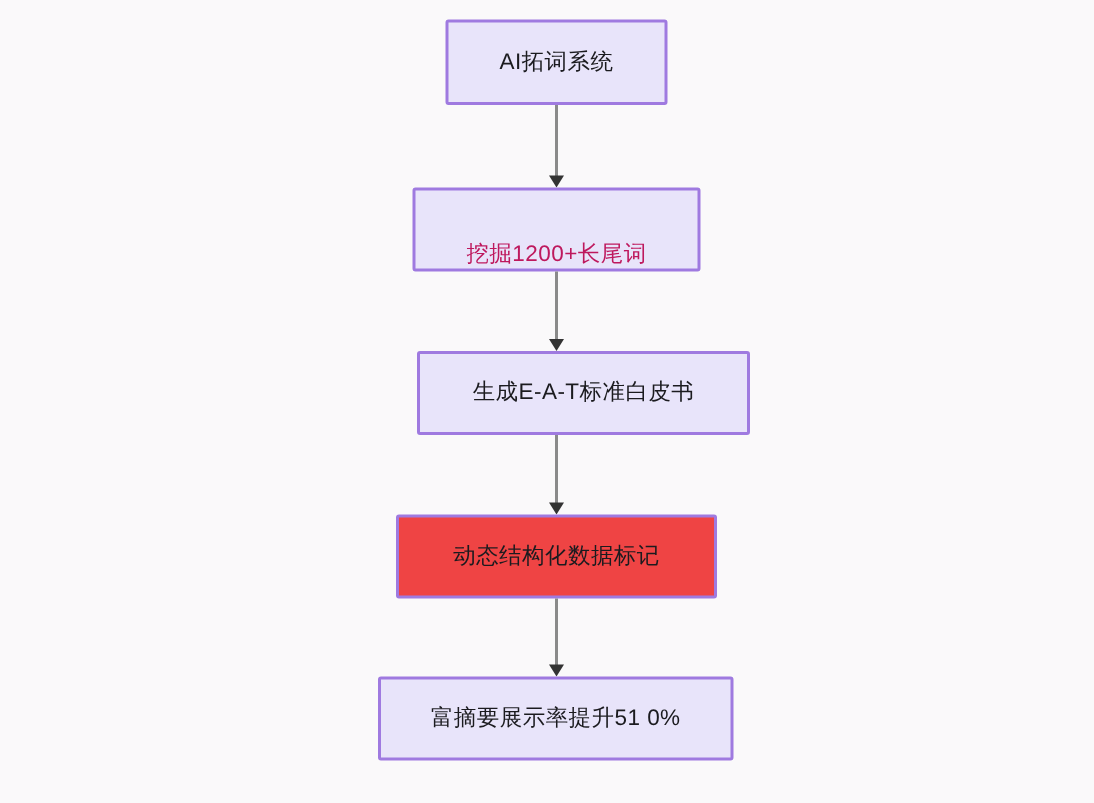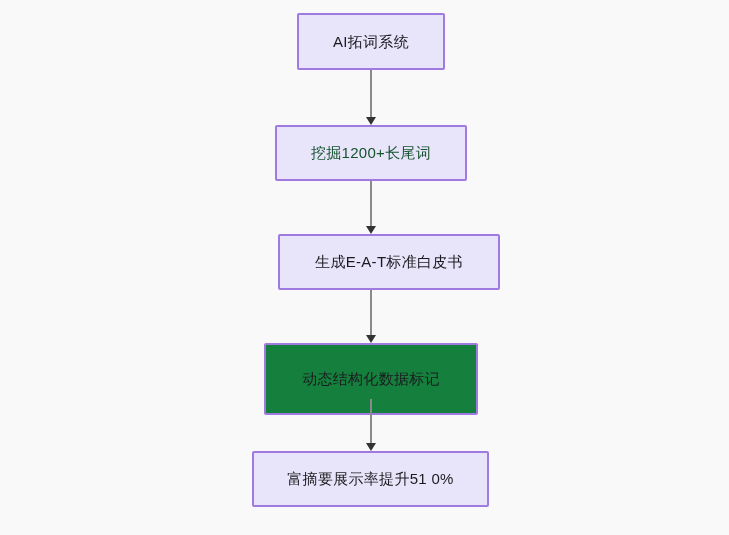--- a/index.html
+++ b/index.html
@@ -65,39 +65,39 @@
 
   <div class="node" style="left: 297px; top: 13px; width: 148px; height: 57px; background: rgb(232, 228, 250); border-color: rgb(159, 122, 224); color: rgb(27, 27, 31);">
     <span class="node-label">AI拓词系统</span>
   </div>
 
   <div class="edge" style="left: 359px; top: 70px; height: 55px;">
     <div class="edge-line" style="background: rgb(138, 138, 138);"></div>
     <div class="edge-arrow" style="border-top-color: rgb(51, 51, 51);"></div>
   </div>
 
-  <div class="node" style="left: 275px; top: 125px; width: 192px; height: 56px; background: rgb(232, 228, 250); border-color: rgb(159, 122, 224); color: #14532d;">
+  <div class="node" style="left: 275px; top: 125px; width: 192px; height: 56px; background: rgb(232, 228, 250); border-color: rgb(159, 122, 224); color: #be185d; align-items: flex-end;">
     <span class="node-label">挖掘1200+长尾词</span>
   </div>
 
   <div class="edge" style="left: 359px; top: 181px; height: 53px;">
     <div class="edge-line" style="background: rgb(138, 138, 138);"></div>
     <div class="edge-arrow" style="border-top-color: rgb(51, 51, 51);"></div>
   </div>
 
   <div class="node" style="left: 278px; top: 234px; width: 222px; height: 56px; background: rgb(232, 228, 250); border-color: rgb(159, 122, 224); color: rgb(27, 27, 31);">
     <span class="node-label">生成E-A-T标准白皮书</span>
   </div>
 
   <div class="edge" style="left: 359px; top: 290px; height: 53px;">
     <div class="edge-line" style="background: rgb(138, 138, 138);"></div>
     <div class="edge-arrow" style="border-top-color: rgb(51, 51, 51);"></div>
   </div>
 
-  <div class="node" style="left: 264px; top: 343px; width: 214px; height: 72px; background: #15803d; border-color: rgb(159, 122, 224); color: rgb(27, 27, 31);">
+  <div class="node" style="left: 264px; top: 343px; width: 214px; height: 56px; background: #ef4444; border-color: rgb(159, 122, 224); color: rgb(27, 27, 31);">
     <span class="node-label">动态结构化数据标记</span>
   </div>
 
   <div class="edge" style="left: 359px; top: 399px; height: 52px;">
     <div class="edge-line" style="background: rgb(138, 138, 138);"></div>
     <div class="edge-arrow" style="border-top-color: rgb(51, 51, 51);"></div>
   </div>
 
   <div class="node" style="left: 252px; top: 451px; width: 237px; height: 56px; background: rgb(232, 228, 250); border-color: rgb(159, 122, 224); color: rgb(27, 27, 31);">
     <span class="node-label">富摘要展示率提升51 0%</span>

